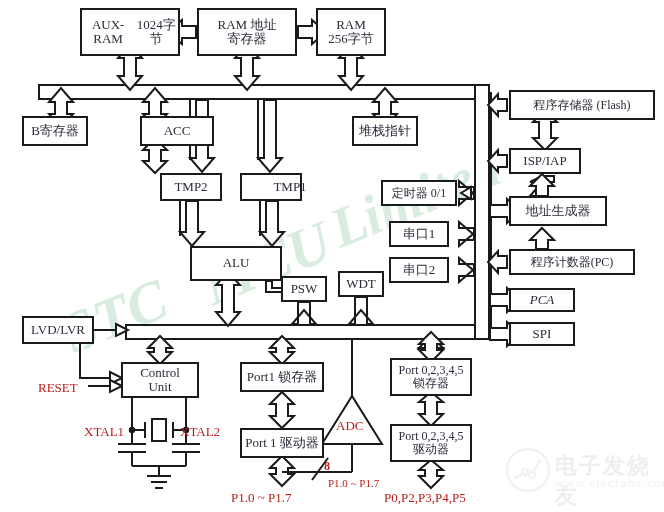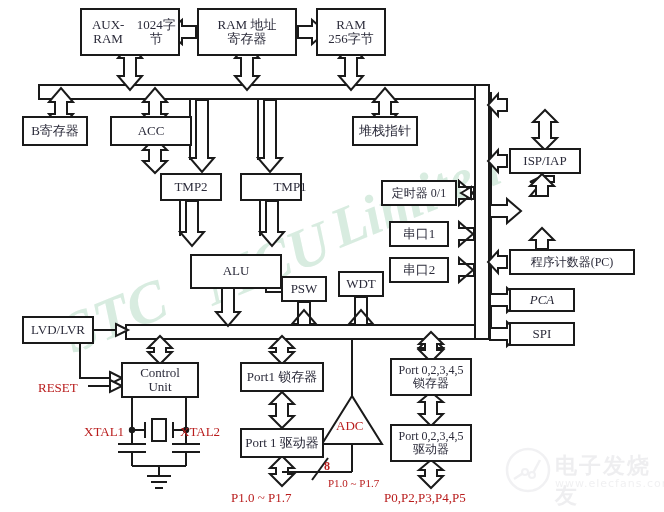--- a/index.html
+++ b/index.html
@@ -88,55 +88,61 @@
     <span>寄存器</span>
   </div>
   <div class="box f13" style="left:316px;top:8px;width:70px;height:48px;flex-direction:column;">
     <span>RAM</span>
     <span>256字节</span>
   </div>
 
   <div class="box f13" style="left:22px;top:116px;width:66px;height:30px;">
     <span>B寄存器</span>
   </div>
-  <div class="box f13" style="left:110px;top:116px;width:82px;height:30px;justify-content:center;">
+  <div class="box f13" style="left:140px;top:116px;width:74px;height:30px;justify-content:center;">
     <span>ACC</span>
   </div>
   <div class="box f13" style="left:352px;top:116px;width:66px;height:30px;">
     <span>堆栈指针</span>
   </div>
 
   <div class="box f13" style="left:160px;top:173px;width:62px;height:28px;">
     <span>TMP2</span>
   </div>
   <div class="box f13" style="left:240px;top:173px;width:62px;height:28px;padding-left:38px;">
     <span>TMP1</span>
   </div>
-  <div class="box f13" style="left:190px;top:246px;width:92px;height:35px;margin-top:8px;">
+  <div class="box f13" style="left:190px;top:246px;width:92px;height:35px;">
     <span>ALU</span>
   </div>
   <div class="box f13" style="left:281px;top:276px;width:46px;height:26px;">
     <span>PSW</span>
   </div>
   <div class="box f13" style="left:338px;top:271px;width:46px;height:26px;">
     <span>WDT</span>
   </div>
 
   <div class="box f12" style="left:381px;top:180px;width:76px;height:26px;">
     <span>定时器 0/1</span>
   </div>
   <div class="box f13" style="left:389px;top:221px;width:60px;height:26px;">
     <span>串口1</span>
   </div>
   <div class="box f13" style="left:389px;top:257px;width:60px;height:26px;">
     <span>串口2</span>
   </div>
 
+  <div class="box f12" style="left:509px;top:90px;width:146px;height:30px;">
+    <span>程序存储器 (Flash)</span>
+  </div>
   <div class="box f13" style="left:509px;top:148px;width:72px;height:26px;">
     <span>ISP/IAP</span>
+  </div>
+  <div class="box f13" style="left:509px;top:196px;width:98px;height:30px;">
+    <span>地址生成器</span>
   </div>
   <div class="box f12" style="left:509px;top:249px;width:126px;height:26px;">
     <span>程序计数器(PC)</span>
   </div>
   <div class="box f13" style="left:509px;top:288px;width:66px;height:24px;font-style:italic;">
     <span>PCA</span>
   </div>
   <div class="box f13" style="left:509px;top:322px;width:66px;height:24px;">
     <span>SPI</span>
   </div>

